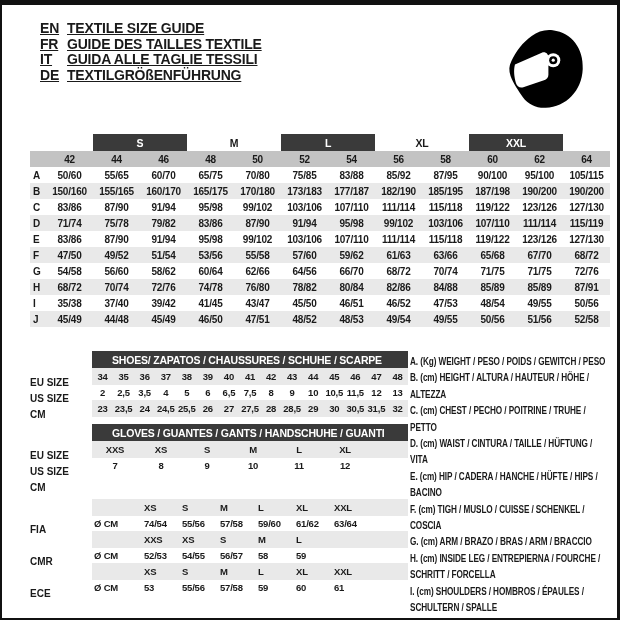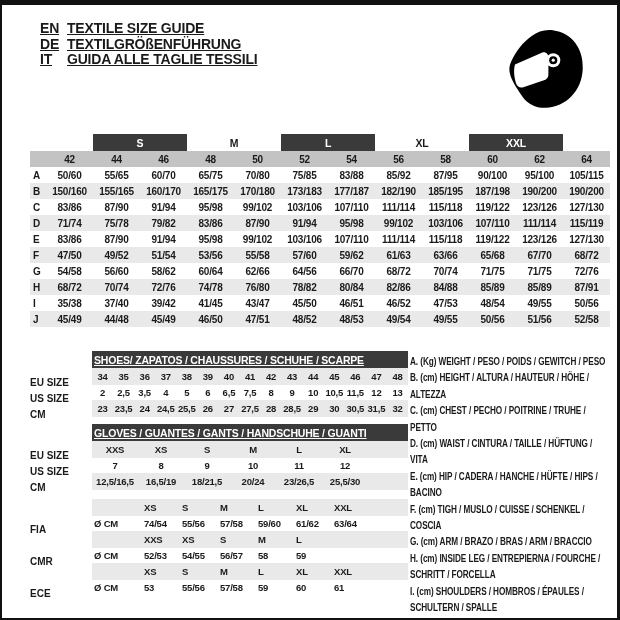--- a/index.html
+++ b/index.html
@@ -25,21 +25,21 @@
   .band.dark { background:var(--dark,#3a3a3a); color:#fff; }
   .size-head { height:16px; background:var(--hgray,#c3c3c3); }
   .grid13 > span { display:flex; align-items:center; justify-content:center; }
   .trow13 { height:16px; }
   .trow13.shaded { background:var(--shade,#e9e9e9); }
   .letter { justify-content:flex-start !important; padding-left:3px; }
   
   .block { position:absolute; left:28px; width:378px; }
   .bar { margin-left:62px; width:316px; height:17px; box-sizing:border-box;
          background:var(--dark,#3a3a3a); color:#fff; display:flex; align-items:center;
-         padding-left:2px; font-size:10.5px; font-weight:700; letter-spacing:-0.2px;text-decoration:underline; }
+         padding-left:20px; font-size:10.5px; font-weight:700; letter-spacing:-0.2px; }
   .lrow { display:grid; grid-template-columns:62px 316px; height:16px; }
   .llabel { display:flex; align-items:center; font-size:10px; font-weight:700;margin-top:9px; }
   .cells { display:grid; height:17px; width:316px; box-sizing:border-box; font-size:9.5px; font-weight:700; letter-spacing:-0.2px; }
   .cells.shaded { background:var(--shade,#e9e9e9); }
   .cells > span { display:flex; align-items:center; justify-content:center; white-space:nowrap; }
   .cells.cols15 { grid-template-columns:repeat(15,1fr); }
   .cells.cols6  { grid-template-columns:repeat(6,46px); }
   .cells.colshelmet { grid-template-columns:50px repeat(6,38px); }
   .cells.colshelmet > span { justify-content:flex-start; padding-left:2px; }
   #shoes-block  { top:346px; }
@@ -55,26 +55,30 @@
 <body>
 
 <div class="page" style="--dark: #3a3a3a; --hgray: #c3c3c3; --shade: #e9e9e9; --frame: #111111;">
 
   <div class="langs">
       <div class="lang-row">
         <span class="lang-code">EN</span>
         <span class="lang-text">TEXTILE SIZE GUIDE</span>
       </div>
       <div class="lang-row">
-        <span class="lang-code">DE</span>
-        <span class="lang-text">TEXTILGRÖßENFÜHRUNG</span>
+        <span class="lang-code">FR</span>
+        <span class="lang-text">GUIDE DES TAILLES TEXTILE</span>
       </div>
       <div class="lang-row">
         <span class="lang-code">IT</span>
         <span class="lang-text">GUIDA ALLE TAGLIE TESSILI</span>
+      </div>
+      <div class="lang-row">
+        <span class="lang-code">DE</span>
+        <span class="lang-text">TEXTILGRÖßENFÜHRUNG</span>
       </div>
     </div>
 
   <div class="helmet-wrap">
     <svg viewBox="0 0 100 100" width="88" height="88">
       <path d="M60 6 C82 9 95 27 94 50 C93 75 75 93 52 94 C41 94.5 32 90 26 82 C21 75 15 66 12 58 C10 52 10 46.5 13 41 C18 30 26 19.5 36 12.5 C43 7.5 51 4.8 60 6 Z" fill="#000"></path>
       <path d="M17 45 L47.5 31.5 C51.5 29.8 55 32.6 55 36.6 L55 56.5 C55 59.6 53 61.8 50 62.8 L26.5 70.6 C22.4 71.9 19.2 69.6 18 65.6 C16.2 59.6 15.2 51.5 17 45 Z" fill="#fff"></path>
       <circle cx="60.5" cy="40" r="8" fill="#fff"></circle>
       <circle cx="60.5" cy="40" r="4.6" fill="#000"></circle>
       <circle cx="60.5" cy="40" r="1.8" fill="#fff"></circle>
@@ -344,28 +348,20 @@
             <span>7</span>
             <span>8</span>
             <span>9</span>
             <span>10</span>
             <span>11</span>
             <span>12</span>
           </div>
         </div>
         <div class="lrow">
           <div class="llabel">CM</div>
-          <div class="cells cols6 shaded">
-            <span>12,5/16,5</span>
-            <span>16,5/19</span>
-            <span>18/21,5</span>
-            <span>20/24</span>
-            <span>23/26,5</span>
-            <span>25,5/30</span>
-          </div>
         </div>
       </div>
   </div>
 
   <div class="block" id="helmet-block">
     <div id="helmet-rows">
         <div class="lrow">
           <div class="llabel"></div>
           <div class="cells colshelmet shaded">
             <span></span>

